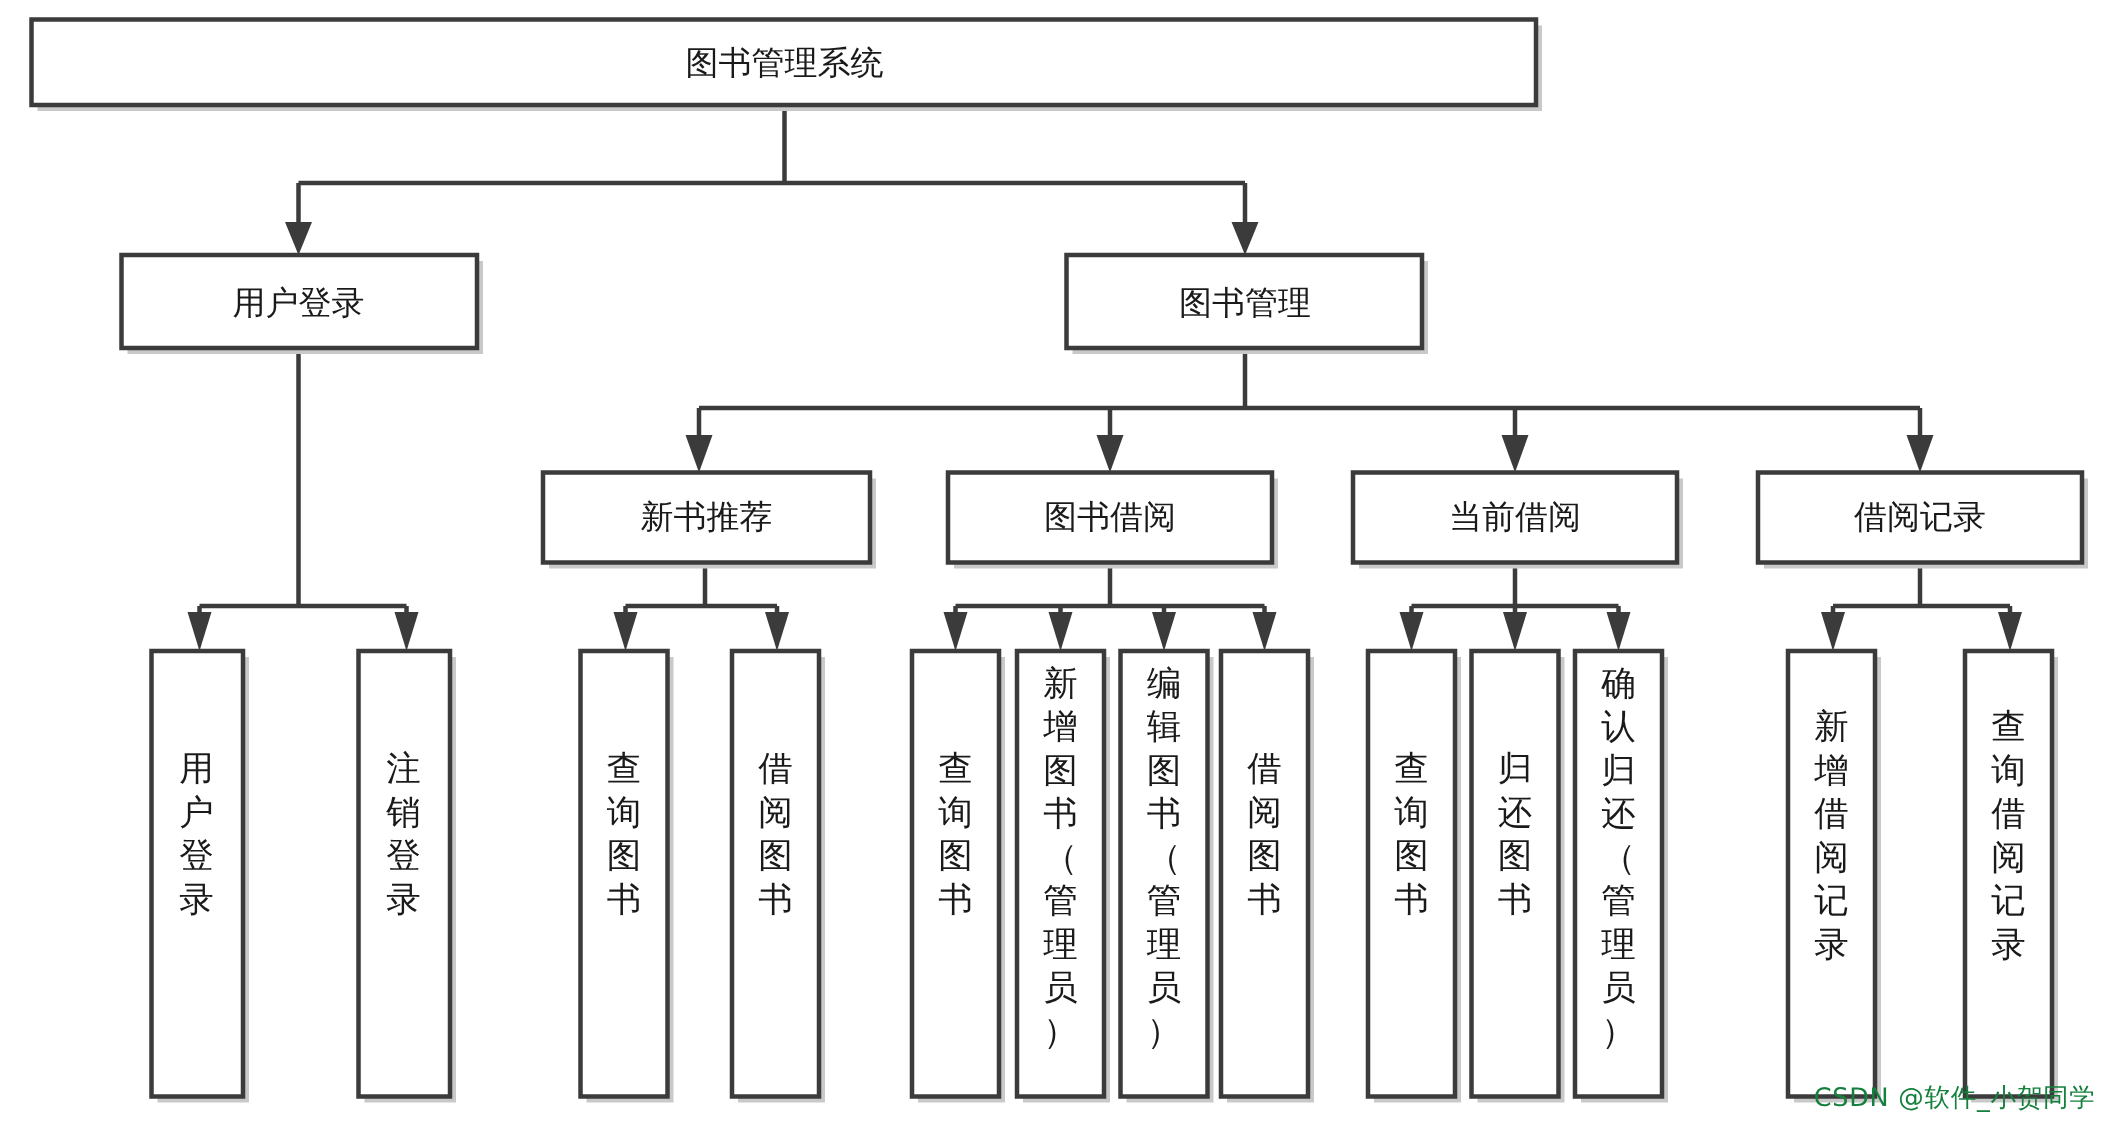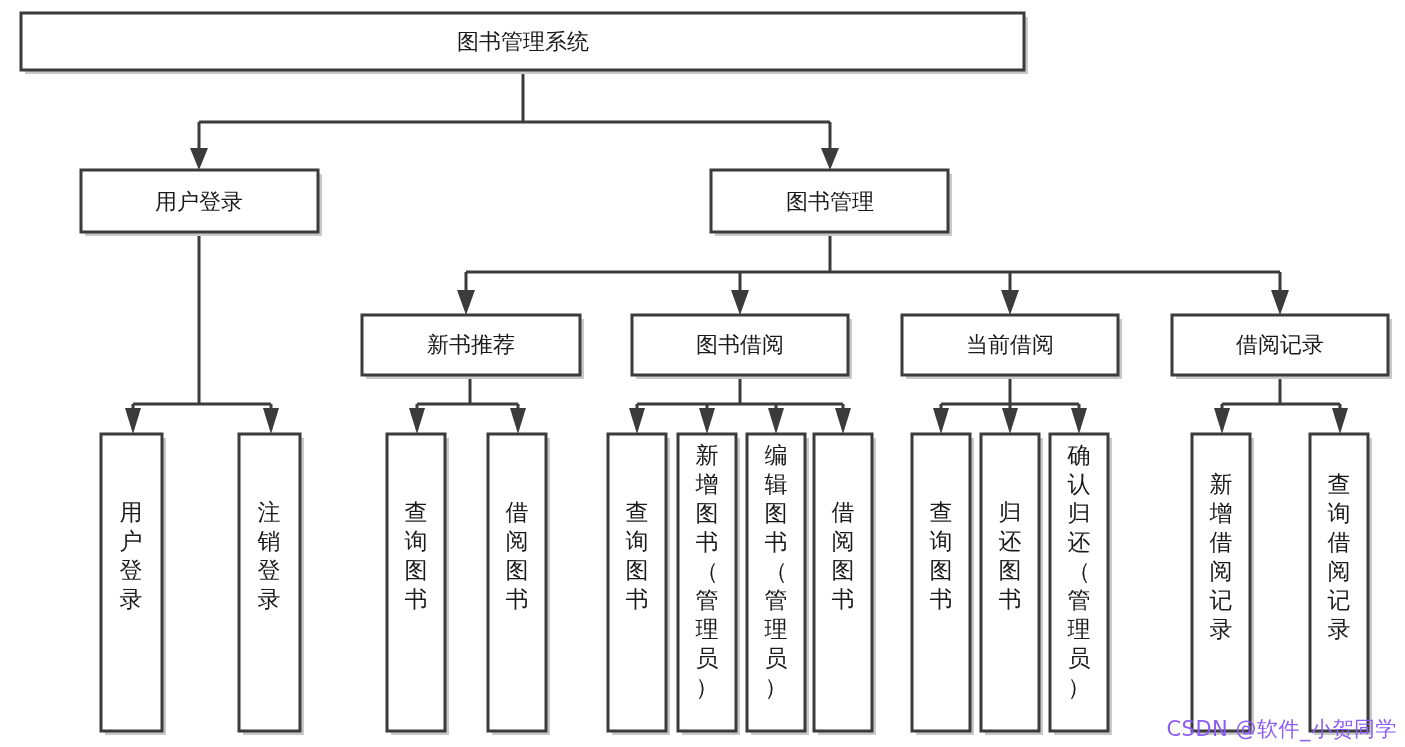--- a/index.html
+++ b/index.html
@@ -50,22 +50,22 @@
     fill: #1a1a1a;
     font-family: "DejaVu Sans", "Liberation Sans", sans-serif;
     font-size: 23px;
     text-anchor: middle;
   }
   .watermark {
     position: absolute;
     right: 8px;
     bottom: 4px;
     font-family: "DejaVu Sans", "Liberation Sans", sans-serif;
-    font-size: 21px;
-    color: #8b5cf6;
+    font-size: 17px;
+    color: #15803d;
     white-space: nowrap;
     letter-spacing: 0.5px;
   }
 </style>
 </head>
 <body>
 
 <div id="diagram-root">
 
   <svg class="diagram" viewBox="0 0 1405 747" xmlns="http://www.w3.org/2000/svg">

